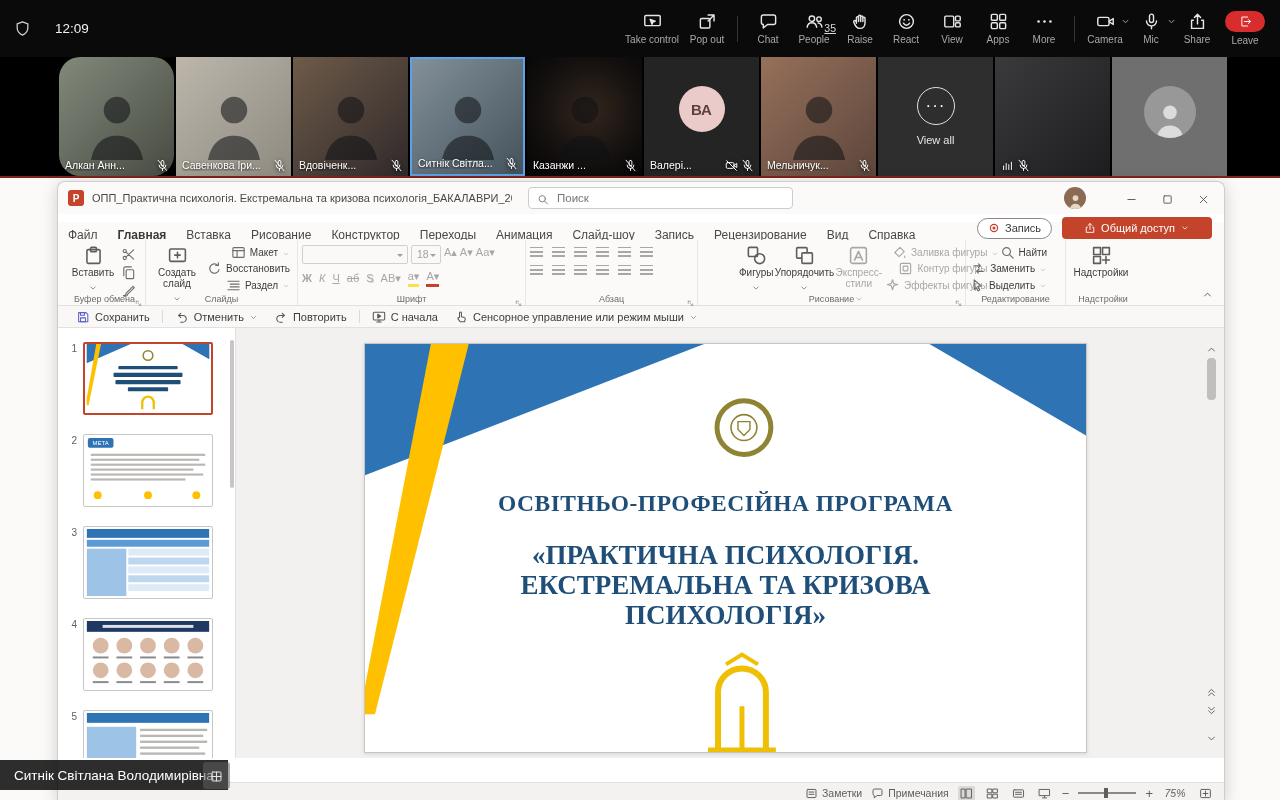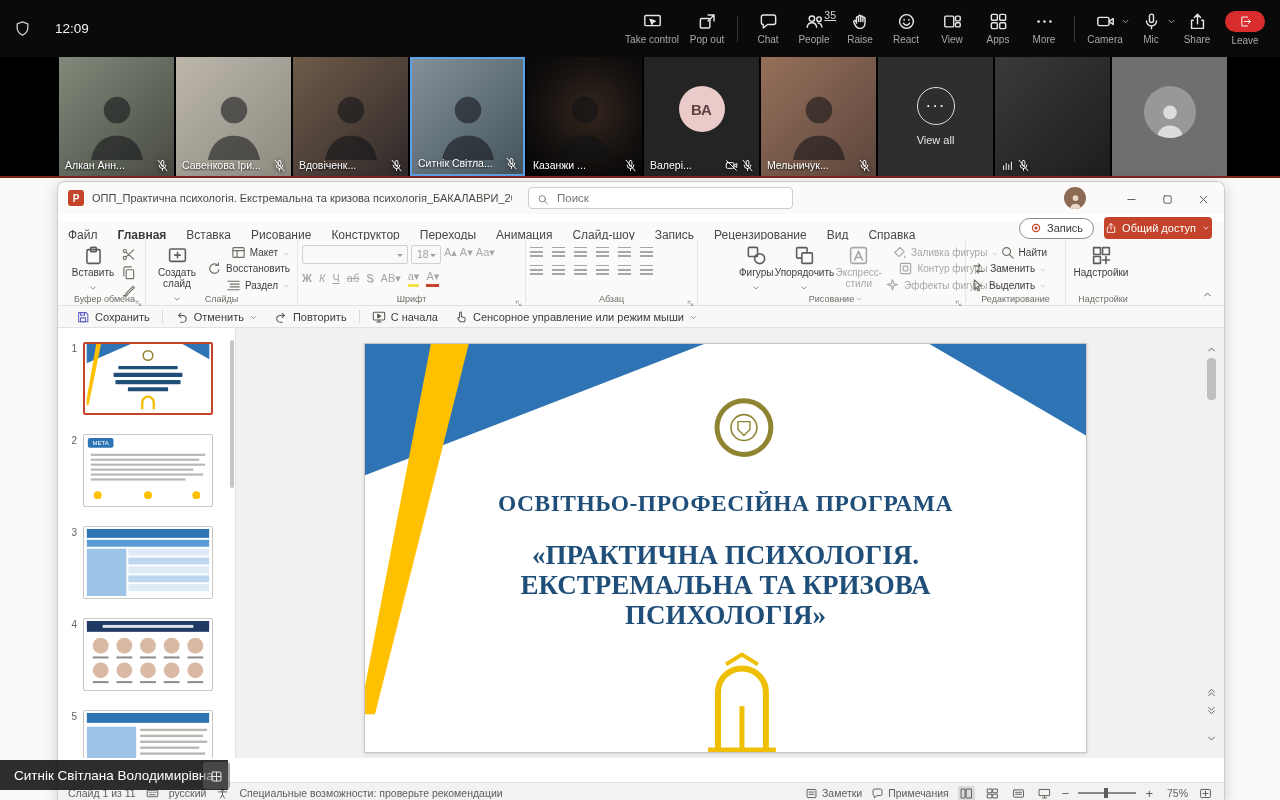--- a/index.html
+++ b/index.html
@@ -12,35 +12,35 @@
   .clock{position:absolute;left:14px;top:0;height:57px;display:flex;align-items:center;gap:24px;}
   .clock .shield{width:17px;height:17px;color:#cfcfcf;}
   .clock .shield svg{width:100%;height:100%;}
   .clock-time{font-size:13.5px;color:#f0f0f0;}
   .tbitems{position:absolute;right:10px;top:0;height:57px;display:flex;align-items:center;}
   .tbi{position:relative;display:flex;flex-direction:column;align-items:center;justify-content:center;
     min-width:46px;padding:0 5px;height:57px;cursor:pointer;}
   .tbico{width:19px;height:19px;color:#e6e6e6;display:flex;align-items:center;justify-content:center;}
   .tbico svg{width:100%;height:100%;}
   .tblabel{font-size:10px;color:#a8a8a8;margin-top:3px;white-space:nowrap;}
-  .tbbadge{position:absolute;top:9px;right:1px;font-size:10.5px;color:#d8d8d8;text-decoration:underline;}
+  .tbbadge{position:absolute;top:22px;right:1px;font-size:10.5px;color:#d8d8d8;text-decoration:underline;}
   .tbchev{position:absolute;top:13px;right:-3px;width:11px;height:11px;color:#bdbdbd;}
   .tbchev svg{width:100%;height:100%;}
   .tbdiv{width:1px;height:26px;background:#353535;margin:0 7px;}
   .tbi.danger .tbico{width:40px;height:21px;background:#D92C2C;border-radius:11px;color:#fff;}
   .tbi.danger .tbico svg{width:13px;height:13px;}
 
   
   .strip{position:absolute;left:0;top:57px;width:1280px;height:119px;background:#000;
     display:flex;gap:2px;padding-left:59px;}
   .tile{position:relative;width:115px;height:119px;flex:0 0 115px;overflow:hidden;cursor:pointer;}
   .tile.active{border:2.5px solid #5BA2E8;}
   .sil{position:absolute;left:50%;top:54%;transform:translate(-50%,-50%);width:78px;height:78px;color:rgba(15,16,20,.55);}
   .sil svg{width:100%;height:100%;}
-  .p1{background:linear-gradient(135deg,#828a7b,#474a41);}
+  .p1{background:linear-gradient(135deg,#828a7b,#474a41);border-radius:21px;}
   .p2{background:linear-gradient(135deg,#bcb6ab,#8e8a80);}
   .p3{background:linear-gradient(135deg,#6e5b49,#30292a);}
   .p4{background:linear-gradient(135deg,#83909a,#44535c);}
   .p5{background:radial-gradient(circle at 55% 45%,#33261d 0%,#120f0e 60%,#050505 100%);}
   .p6{background:#242424;}
   .p7{background:linear-gradient(135deg,#96705a,#5c463c);}
   .p8{background:#2e2e2e;}
   .p9{background:linear-gradient(135deg,#3a3a3c,#1d1d1f);}
   .p10{background:#6f6f6f;}
   .tfoot{position:absolute;left:6px;right:5px;bottom:5px;display:flex;align-items:center;justify-content:space-between;}
@@ -87,21 +87,21 @@
   
   .tabsrow{position:absolute;left:0;top:40px;width:100%;height:26px;background:#FBFAF9;display:flex;align-items:center;}
   .rtab{font-size:12px;color:#494847;padding:0 10px;height:26px;display:flex;align-items:center;position:relative;cursor:pointer;white-space:nowrap;}
   .rtab.active{font-weight:bold;color:#3b3a39;text-align:right;}
   .rtab.active::after{content:"";position:absolute;left:9px;right:9px;bottom:0;height:3px;background:#C4432B;border-radius:2px;}
   .tabs-right{position:absolute;right:12px;top:35px;display:flex;align-items:center;gap:10px;}
   .recbtn{display:flex;align-items:center;gap:5px;border:1px solid #8a8886;border-radius:12px;height:21px;padding:0 10px;
     font-size:11px;color:#3b3a39;background:#fff;cursor:pointer;}
   .recbtn .ric{width:12px;height:12px;}
   .recbtn .ric svg{width:100%;height:100%;}
-  .sharebtn{display:flex;align-items:center;gap:5px;background:#C4432B;border-radius:4px;height:22px;padding:0 1px;
+  .sharebtn{display:flex;align-items:center;gap:5px;background:#C4432B;border-radius:4px;height:22px;padding:0 22px;
     font-size:11px;color:#fff;cursor:pointer;}
   .sharebtn .ric{width:12px;height:12px;color:#fff;}
   .sharebtn .ric svg{width:100%;height:100%;}
   .sharebtn .chev{width:10px;height:10px;color:#fff;}
   .sharebtn .chev svg{width:100%;height:100%;}
 
   
   .ribbon{position:absolute;left:0;top:58px;width:100%;height:66px;background:#FBFAF9;border-bottom:1px solid #E3E1DF;
     display:flex;padding-left:6px;}
   .rgroup{position:relative;height:100%;border-right:1px solid #E9E7E5;padding:3px 4px 12px 4px;display:flex;gap:3px;}
@@ -178,21 +178,21 @@
   .st-ico{width:13px;height:13px;color:#605e5c;}
   .st-ico svg{width:100%;height:100%;}
   .st-r{margin-left:auto;display:flex;align-items:center;gap:9px;}
   .st-btn{display:flex;align-items:center;gap:4px;cursor:pointer;white-space:nowrap;}
   .viewico{width:17px;height:15px;color:#605e5c;padding:1px;cursor:pointer;}
   .viewico svg{width:100%;height:100%;}
   .viewico.on{background:#DBD9D7;border-radius:2px;}
   .zoomtrack{position:relative;width:58px;height:2px;background:#8A8886;cursor:pointer;}
   .zoomknob{position:absolute;left:26px;top:-4px;width:4px;height:10px;background:#605e5c;}
   .zoomsign{font-size:13px;color:#605e5c;cursor:pointer;line-height:1;}
-  .zoompct{font-size:10.5px;min-width:26px;text-align:right;cursor:pointer;}
+  .zoompct{font-size:10.5px;min-width:26px;text-align:center;cursor:pointer;font-style:italic;}
 
   
   .nameoverlay{position:absolute;left:0;top:760px;height:30px;background:rgba(16,16,16,.88);color:#fff;
     display:flex;align-items:center;padding:0 14px;font-size:13.5px;z-index:40;}
   .ovbtn{position:absolute;left:203px;top:762px;width:27px;height:27px;background:rgba(95,95,95,.55);border-radius:3px;
     display:flex;align-items:center;justify-content:center;color:#e8e8e8;z-index:40;cursor:pointer;}
   .ovbtn svg{width:13px;height:13px;}
 </style>
 </head>
 <body>
@@ -983,33 +983,20 @@
             <span class="sarr a-b"><svg viewBox="0 0 16 16" fill="none" stroke="currentColor" stroke-width="1.2" stroke-linecap="round" stroke-linejoin="round">
                   <path d="M4.5 6.3L8 9.8l3.5-3.5"></path>
                 </svg></span>
           </div>
         </div>
 
       </div>
 
 
       <div class="statusbar">
-        <div class="st-l">
-          <span>Слайд 1 из 11</span>
-          <span class="st-ico"><svg viewBox="0 0 16 16" fill="none" stroke="currentColor" stroke-width="1.2" stroke-linecap="round" stroke-linejoin="round">
-                <rect x="1.5" y="4" width="13" height="8" rx="1"></rect>
-                <path d="M4 6.5h.8M6.6 6.5h.8M9.2 6.5h.8M11.8 6.5h.8M4.5 9.5h7"></path>
-              </svg></span>
-          <span>русский</span>
-          <span class="st-ico"><svg viewBox="0 0 16 16" fill="none" stroke="currentColor" stroke-width="1.2" stroke-linecap="round" stroke-linejoin="round">
-                <circle cx="8" cy="3.2" r="1.6"></circle>
-                <path d="M2.8 6h10.4M8 6v4M8 10l-2.6 3.6M8 10l2.6 3.6"></path>
-              </svg></span>
-          <span>Специальные возможности: проверьте рекомендации</span>
-        </div>
         <div class="st-r">
           <div class="st-btn">
             <span class="st-ico"><svg viewBox="0 0 16 16" fill="none" stroke="currentColor" stroke-width="1.2" stroke-linecap="round" stroke-linejoin="round">
                   <rect x="2.5" y="3" width="11" height="10" rx="1"></rect>
                   <path d="M5 6.2h6M5 9h6"></path>
                 </svg></span>
             <span>Заметки</span>
           </div>
           <div class="st-btn">
             <span class="st-ico"><svg viewBox="0 0 16 16" fill="none" stroke="currentColor" stroke-width="1.2" stroke-linecap="round" stroke-linejoin="round">

